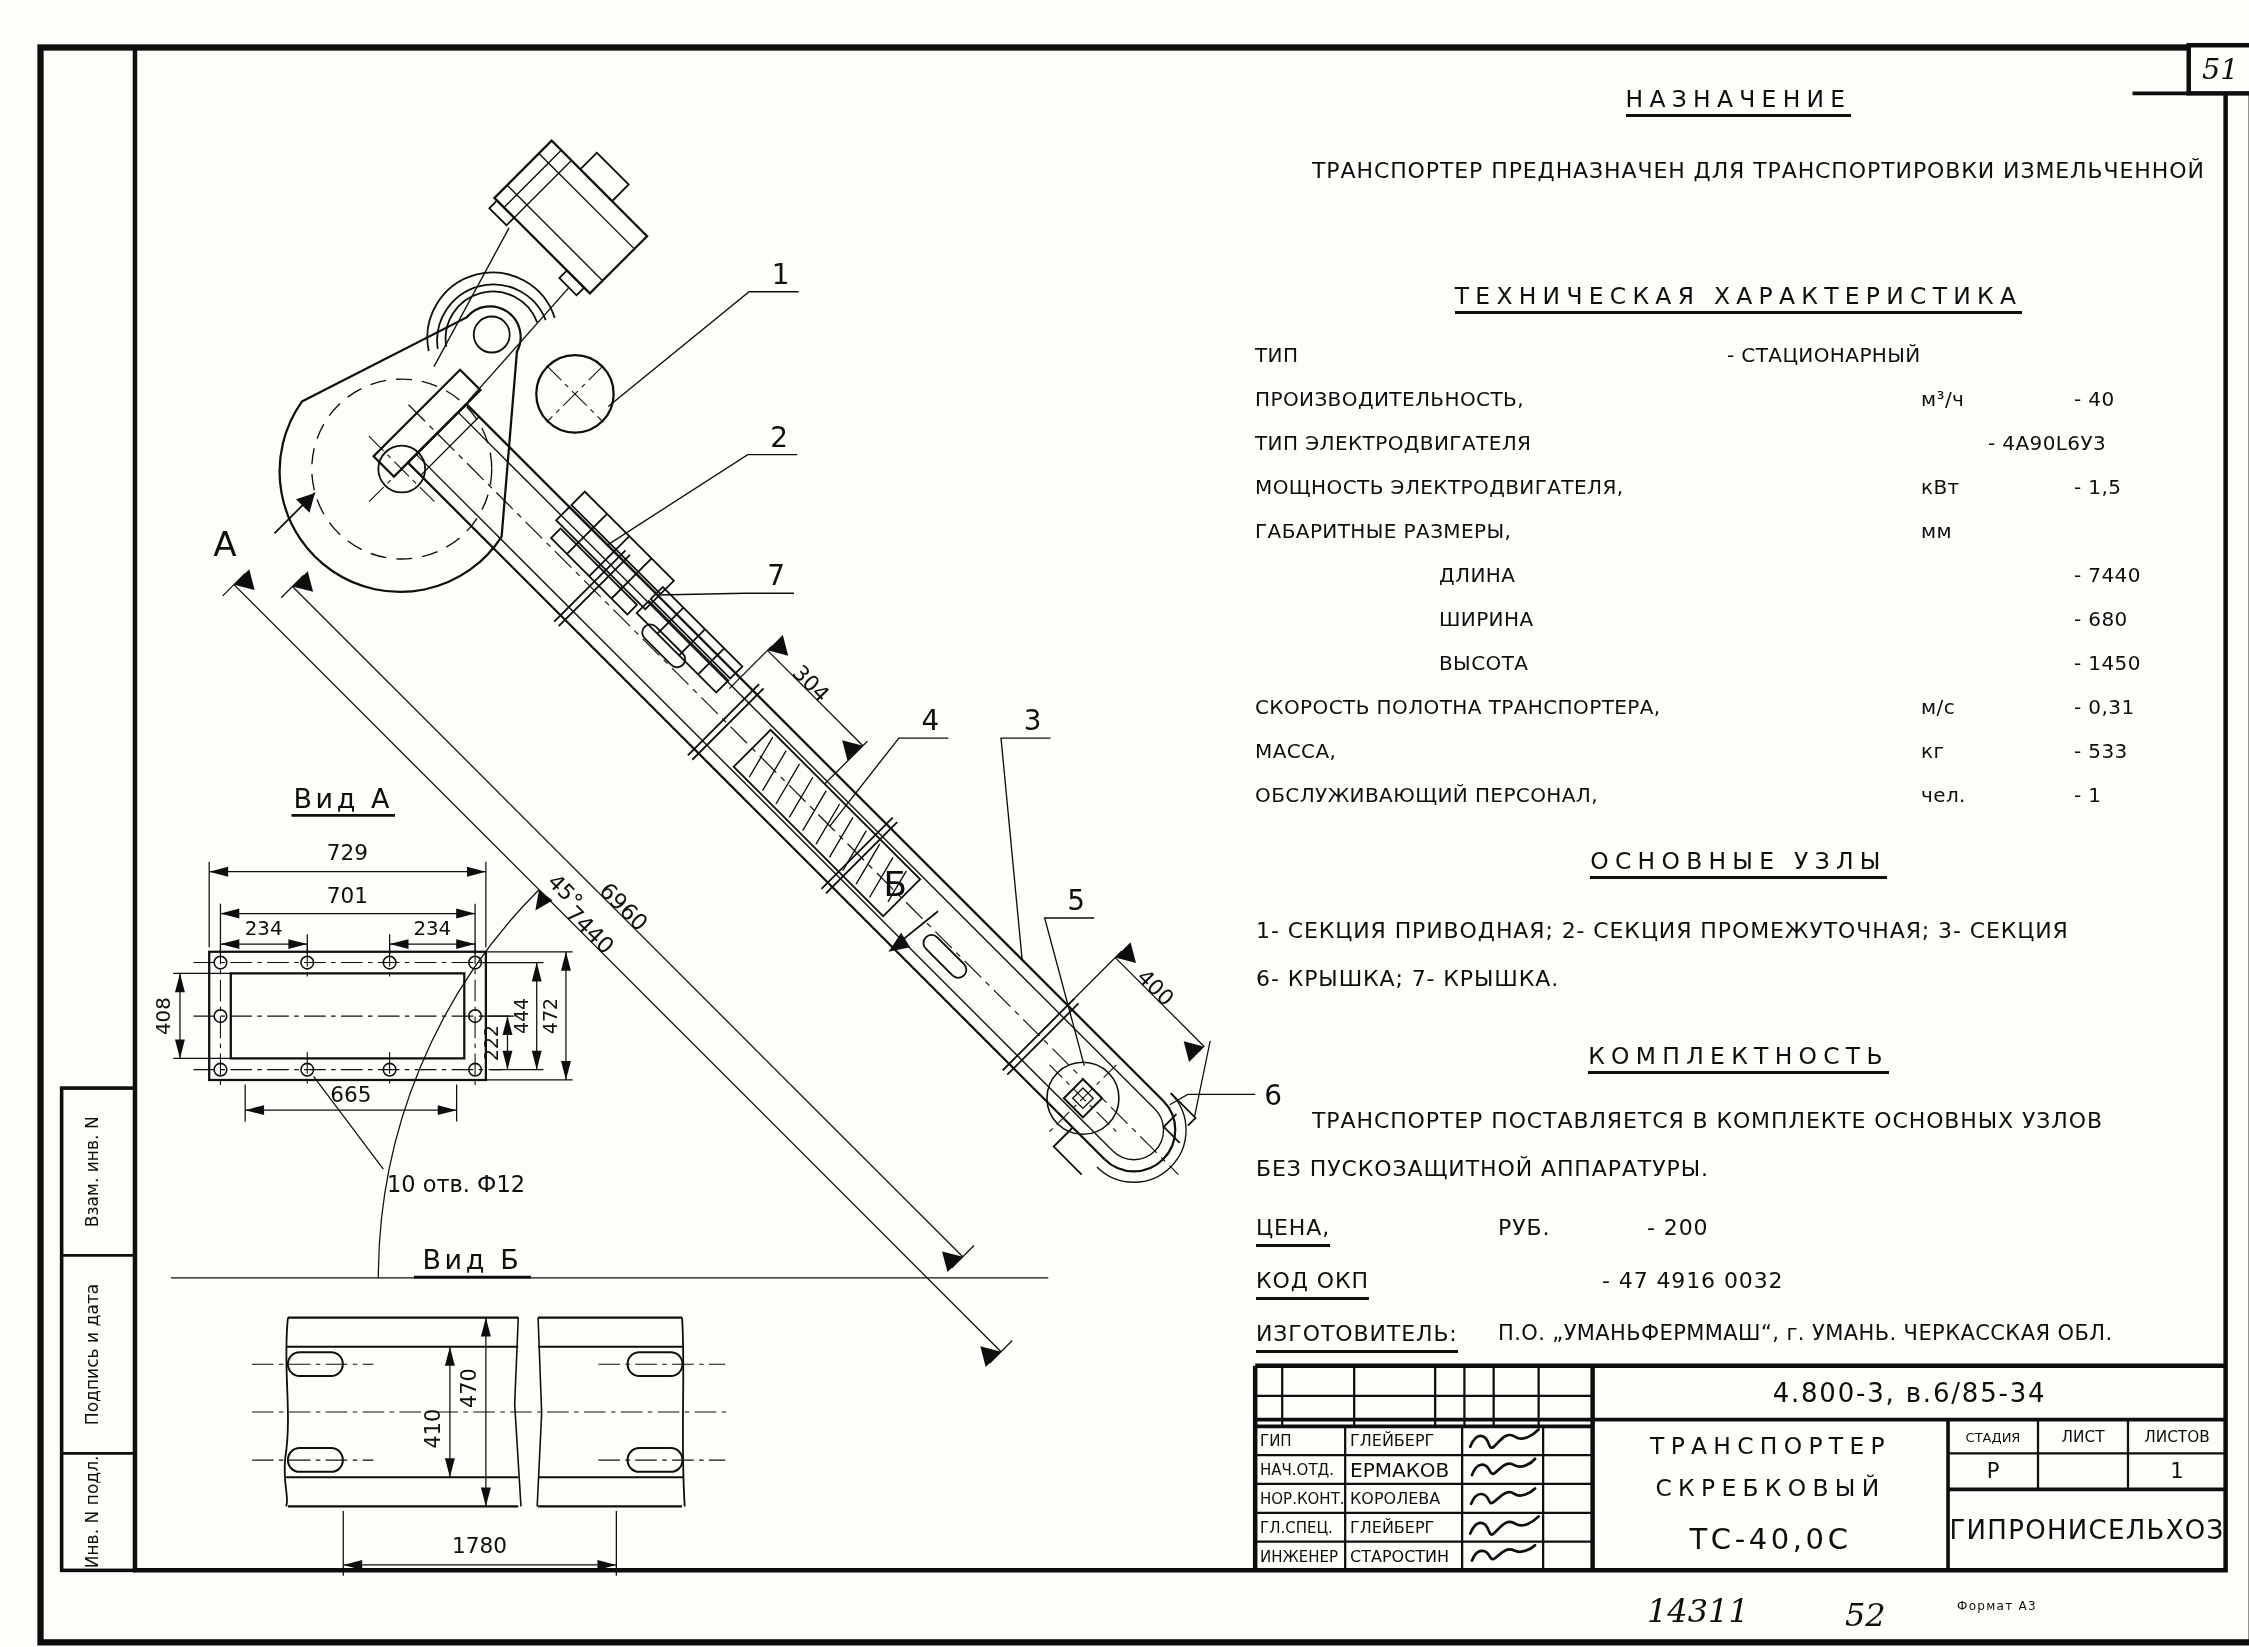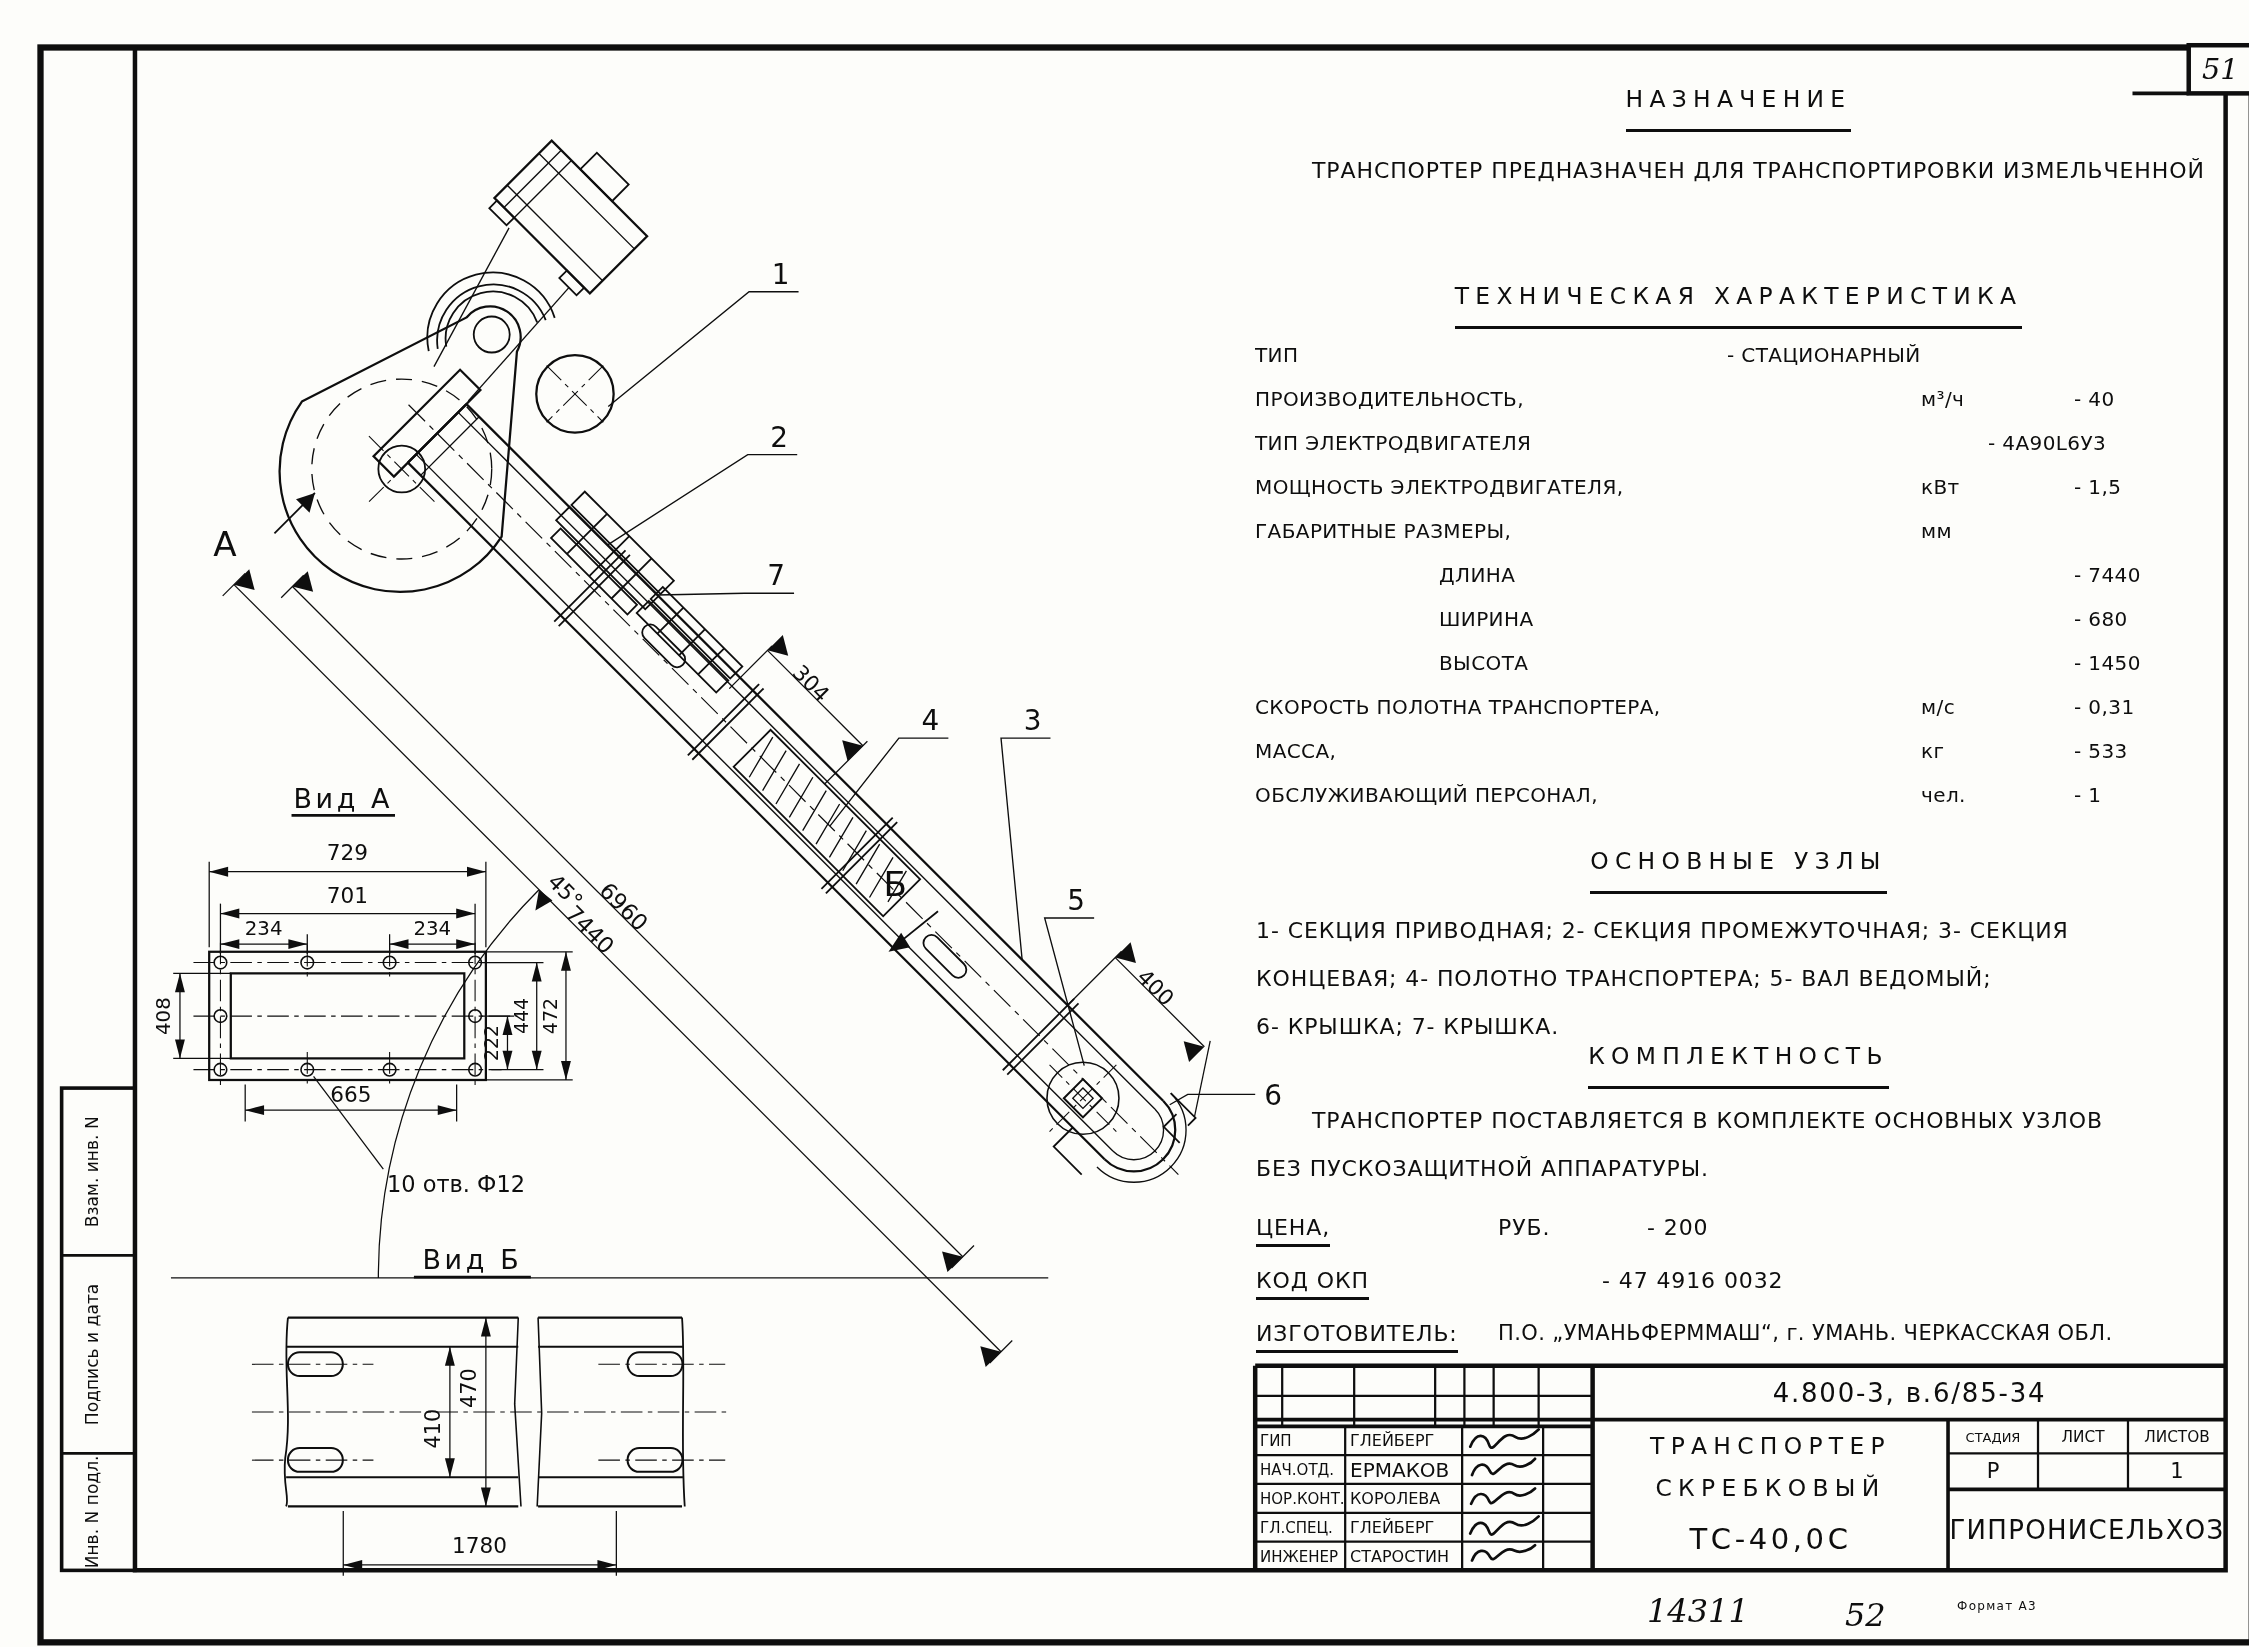--- a/index.html
+++ b/index.html
@@ -2,21 +2,21 @@
 <html style="font-size:7.2px"><head>
 <meta charset="utf-8">
 <style>
   html,body{margin:0;padding:0;background:#e8e8e4;}
   #sheet{position:relative;width:2285px;height:1648px;background:#fdfdfa;overflow:hidden;
          font-family:"DejaVu Sans",sans-serif;color:#0e0e0e;}
   #draw-layer{position:absolute;left:0;top:0;z-index:1;}
   .ov{position:absolute;z-index:2;line-height:1.15;white-space:nowrap;}
   .ctr{text-align:center;}
   .sect-title{font-size:23.4px;letter-spacing:6.3px;display:inline-block;
-              border-bottom:3.1px solid #0e0e0e;padding-bottom:16px;text-align:center;}
+              border-bottom:3.1px solid #0e0e0e;padding-bottom:1px;text-align:center;}
   .body-txt{font-size:22px;letter-spacing:0.9px;}
   .spec-wrap{position:absolute;left:1255px;top:343px;width:967px;z-index:2;}
   .spec-row{display:flex;height:44px;align-items:flex-start;font-size:20px;letter-spacing:0.4px;}
   .sl{flex:1;overflow:hidden;}
   .su{width:153px;}
   .sv{width:148px;}
   .row-wide .su{width:0;overflow:hidden;}
   .row-wide .sv{width:495px;}
   .row-mid .su{width:0;overflow:hidden;}
   .row-mid .sv{width:234px;}
@@ -455,21 +455,20 @@
         <span class="su">чел.</span>
         <span class="sv">- 1</span>
   </div>
 </div>
 
 <div class="ov ctr" style="left:1255px;top:848px;width:967px;">
   <span class="sect-title">ОСНОВНЫЕ  УЗЛЫ</span>
 </div>
 <div class="ov body-txt" style="left:1256px;top:918px;width:972px;">
   <span class="para-line">1- СЕКЦИЯ  ПРИВОДНАЯ;   2- СЕКЦИЯ  ПРОМЕЖУТОЧНАЯ; 3- СЕКЦИЯ</span>
-  <span class="para-line">КОНЦЕВАЯ;   4- ПОЛОТНО  ТРАНСПОРТЕРА;  5- ВАЛ  ВЕДОМЫЙ;</span>
   <span class="para-line">6- КРЫШКА;  7- КРЫШКА.</span>
 </div>
 
 <div class="ov ctr" style="left:1255px;top:1043px;width:967px;">
   <span class="sect-title">КОМПЛЕКТНОСТЬ</span>
 </div>
 <div class="ov body-txt" style="left:1312px;top:1108px;">ТРАНСПОРТЕР  ПОСТАВЛЯЕТСЯ  В  КОМПЛЕКТЕ  ОСНОВНЫХ  УЗЛОВ</div>
 <div class="ov body-txt" style="left:1256px;top:1156px;">БЕЗ  ПУСКОЗАЩИТНОЙ  АППАРАТУРЫ.</div>
 
 <div class="ov body-txt" style="left:1256px;top:1215px;">

